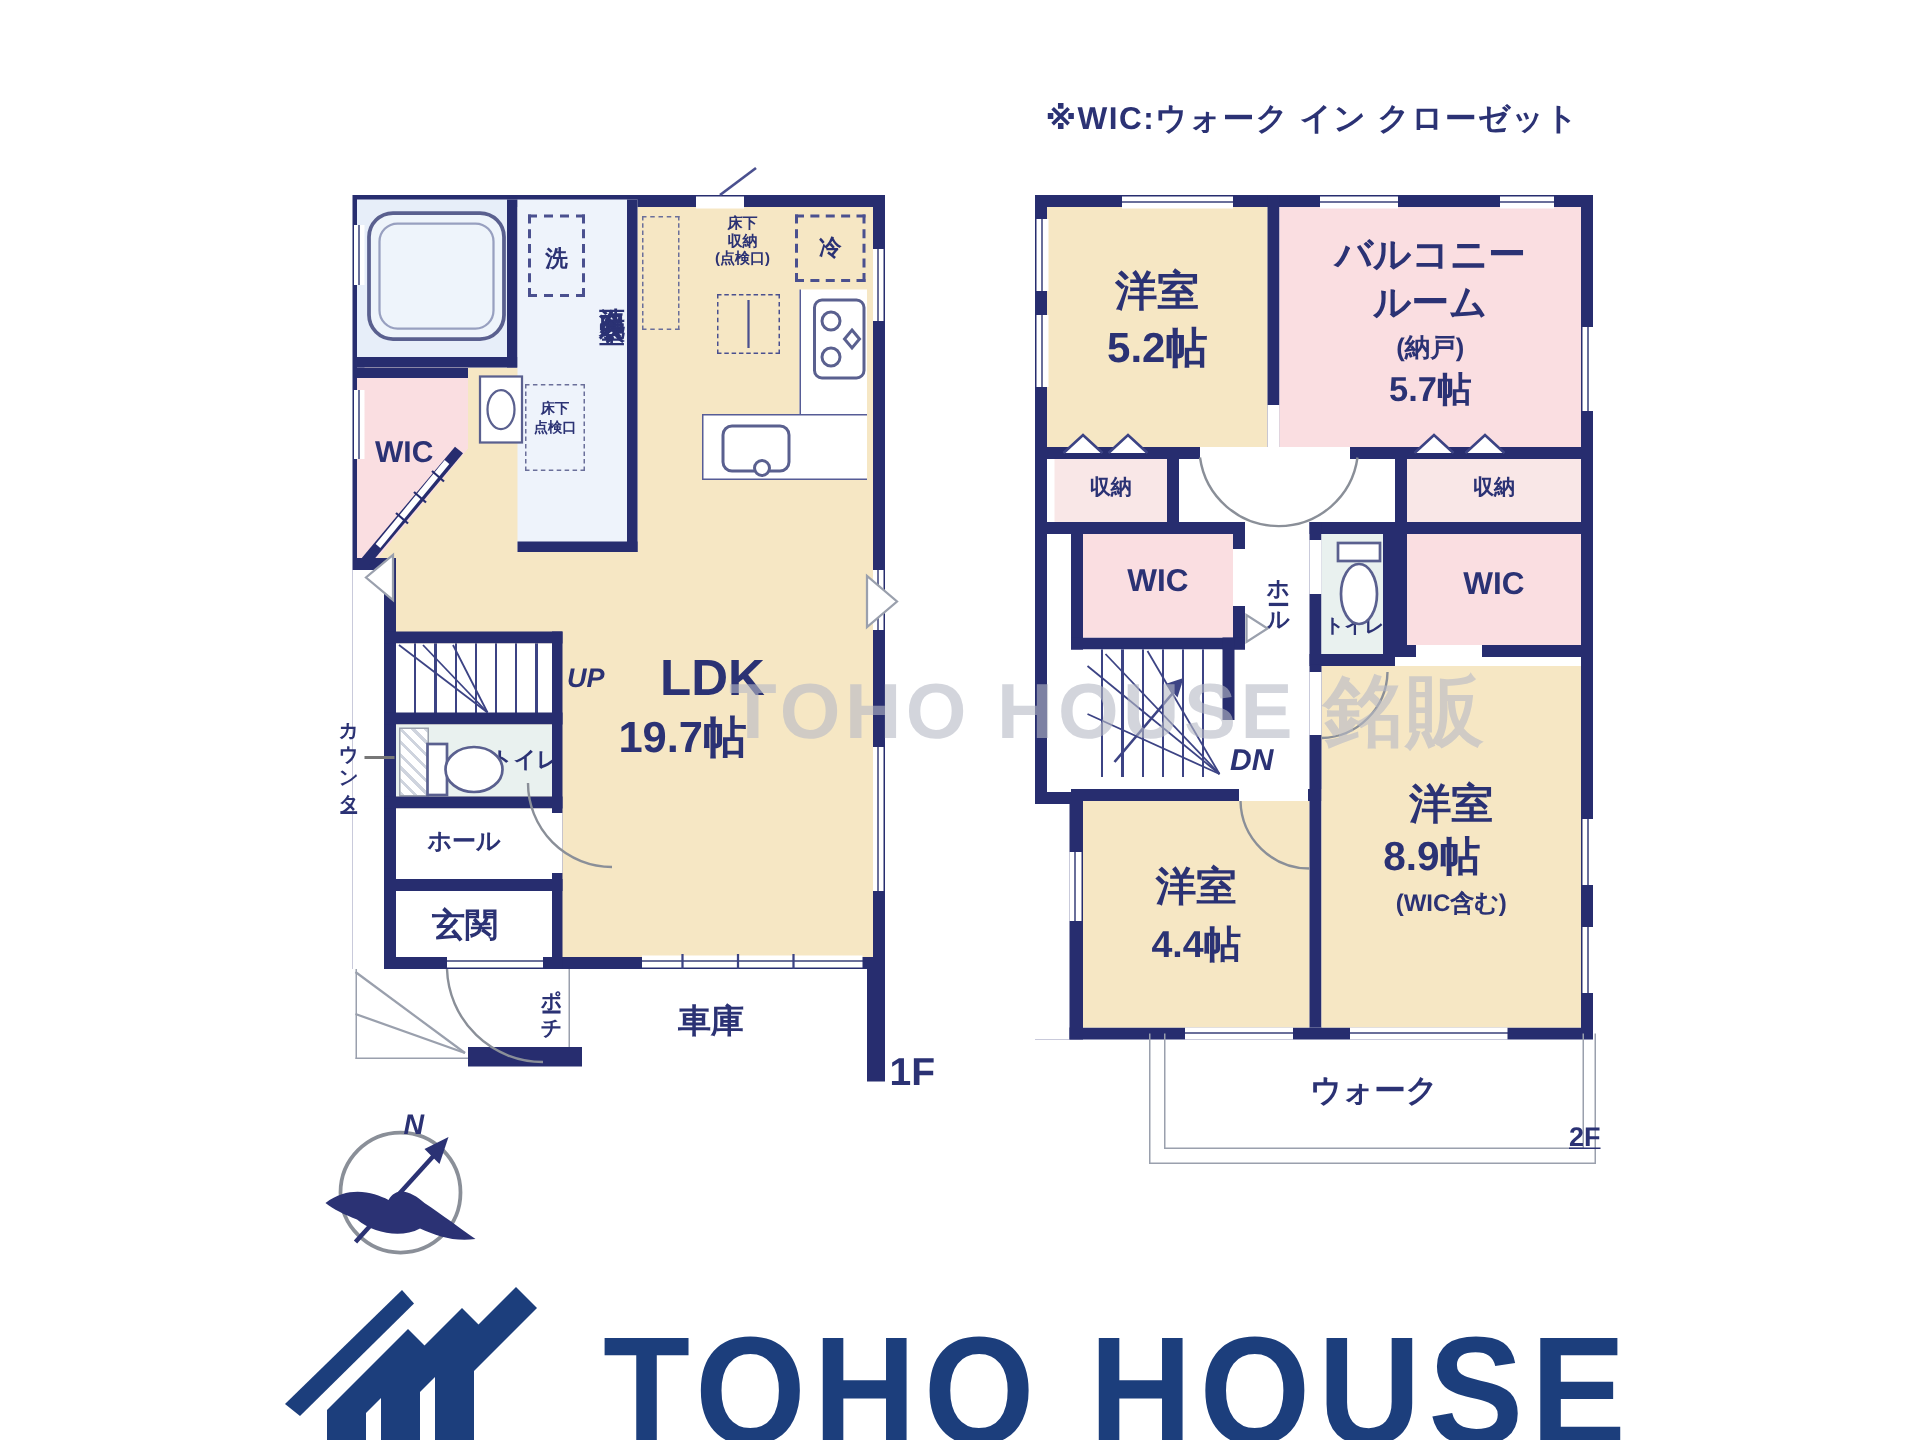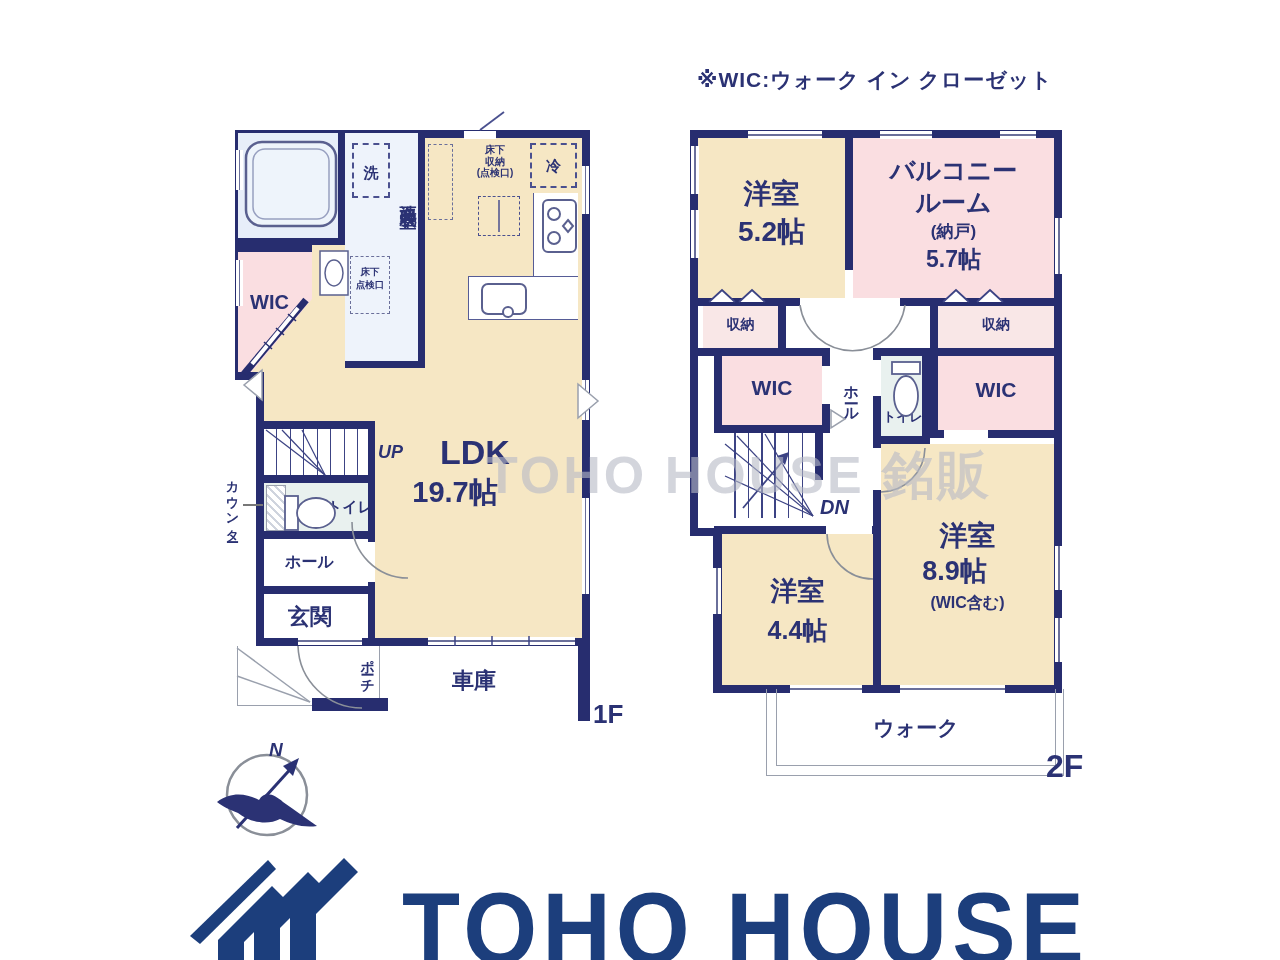--- a/index.html
+++ b/index.html
@@ -257,21 +257,21 @@
     <div class="winv" style="left:713px;top:520px;width:8px;height:46px;"></div>
     <div class="winv" style="left:1055px;top:170px;width:8px;height:56px;"></div>
     <div class="winv" style="left:1055px;top:498px;width:8px;height:44px;"></div>
     <div class="winv" style="left:1055px;top:570px;width:8px;height:44px;"></div>
     <div class="win" style="left:790px;top:637px;width:72px;height:8px;"></div>
     <div class="win" style="left:900px;top:637px;width:105px;height:8px;"></div>
 
     <div class="thinbox" style="left:766px;top:641px;width:298px;height:87px;border-top:0;"></div>
     <div class="thinbox" style="left:776px;top:641px;width:280px;height:77px;border-top:0;"></div>
     <div class="lbl ctr" style="left:776px;top:668px;width:280px;font-size:21px;">ウォーク</div>
-    <div class="lbl" style="left:1046px;top:700px;font-size:32px;">2F</div>
+    <div class="lbl" style="left:1046px;top:700px;font-size:18px;text-decoration:underline;">2F</div>
 
     <svg style="left:685px;top:78px;width:395px;height:660px;" viewBox="0 0 395 660">
 
       <path d="M115,179 A53,53 0 0 0 220,179" fill="none" stroke="#8a8f98" stroke-width="1.6"></path>
 
       <g fill="#fff" stroke="#3c4384" stroke-width="1.8">
         <polyline points="24,176 37,164 50,176"></polyline>
           <polyline points="54,176 67,164 80,176"></polyline>
         <polyline points="258,176 271,164 284,176"></polyline>
           <polyline points="292,176 305,164 318,176"></polyline>

